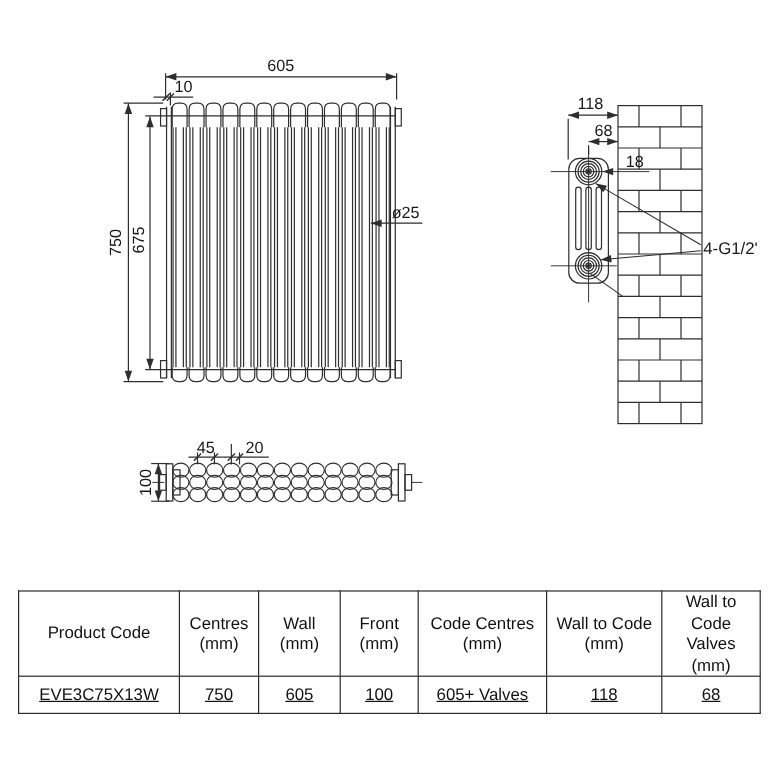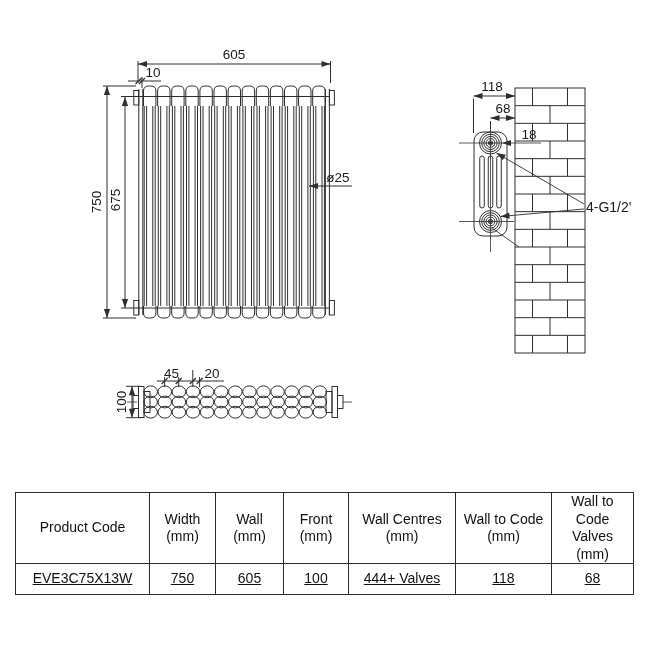--- a/index.html
+++ b/index.html
@@ -351,52 +351,52 @@
         <col style="width: 107px;">
         <col style="width: 96px;">
         <col style="width: 82px;">
       </colgroup>
   <thead>
         <tr id="spec-head-row">
           <th>
             <div>Product Code</div>
           </th>
           <th>
-            <div>Width</div>
+            <div>Centres</div>
             <div>(mm)</div>
           </th>
           <th>
             <div>Wall</div>
             <div>(mm)</div>
           </th>
           <th>
             <div>Front</div>
             <div>(mm)</div>
           </th>
           <th>
-            <div>Wall Centres</div>
+            <div>Code Centres</div>
             <div>(mm)</div>
           </th>
           <th>
             <div>Wall to Code</div>
             <div>(mm)</div>
           </th>
           <th>
             <div>Wall to Code</div>
             <div>Valves</div>
             <div>(mm)</div>
           </th>
         </tr>
       </thead>
   <tbody id="spec-body">
         <tr>
           <td>EVE3C75X13W</td>
           <td>750</td>
           <td>605</td>
           <td>100</td>
-          <td>444+ Valves</td>
+          <td>605+ Valves</td>
           <td>118</td>
           <td>68</td>
         </tr>
       </tbody>
 </table>
 
 </div>
 
 </body></html>

